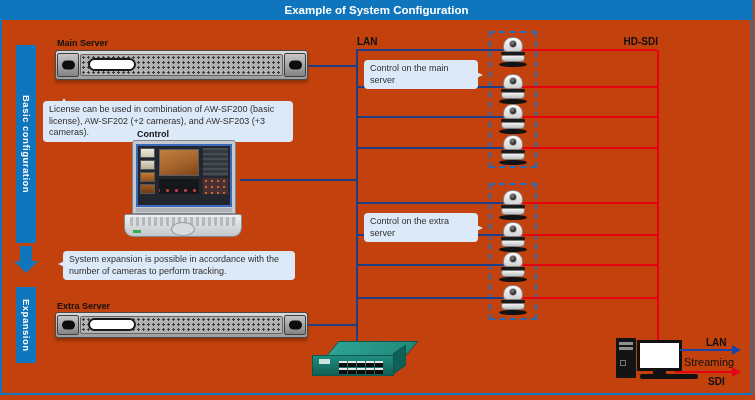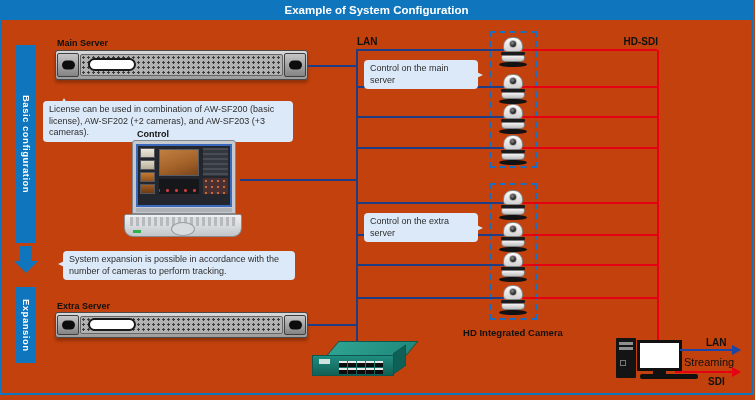--- a/index.html
+++ b/index.html
@@ -288,21 +288,20 @@
     </div>
 
   <div class="bubble tail-right" style="left:364px;top:213px;width:114px;">
     <span>Control on the extra server</span>
   </div>
   <div class="bubble tail-right" style="left:364px;top:60px;width:114px;">
     <span>Control on the main server</span>
   </div>
 
   <div class="cam-caption">
-    <div>HD Integrated Camera</div>
   </div>
 
   <div class="hub">
     <div class="hub-top"></div>
     <div class="hub-side"></div>
     <div class="hub-front">
       <div class="hub-chip"></div>
       <div class="hub-ports">
           <span class="port"></span>
           <span class="port"></span>

